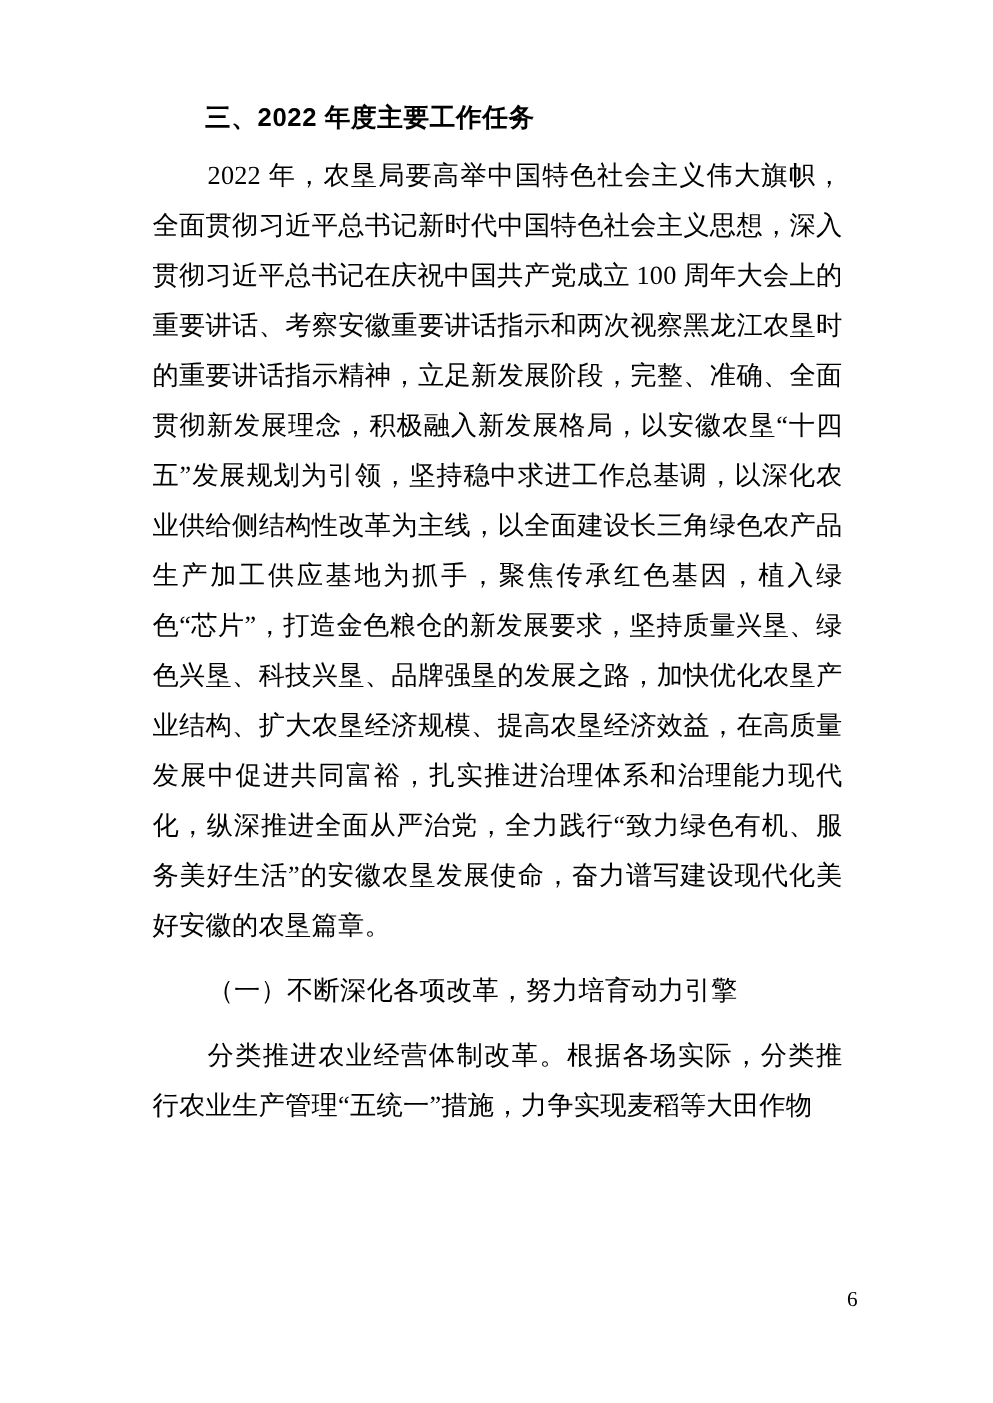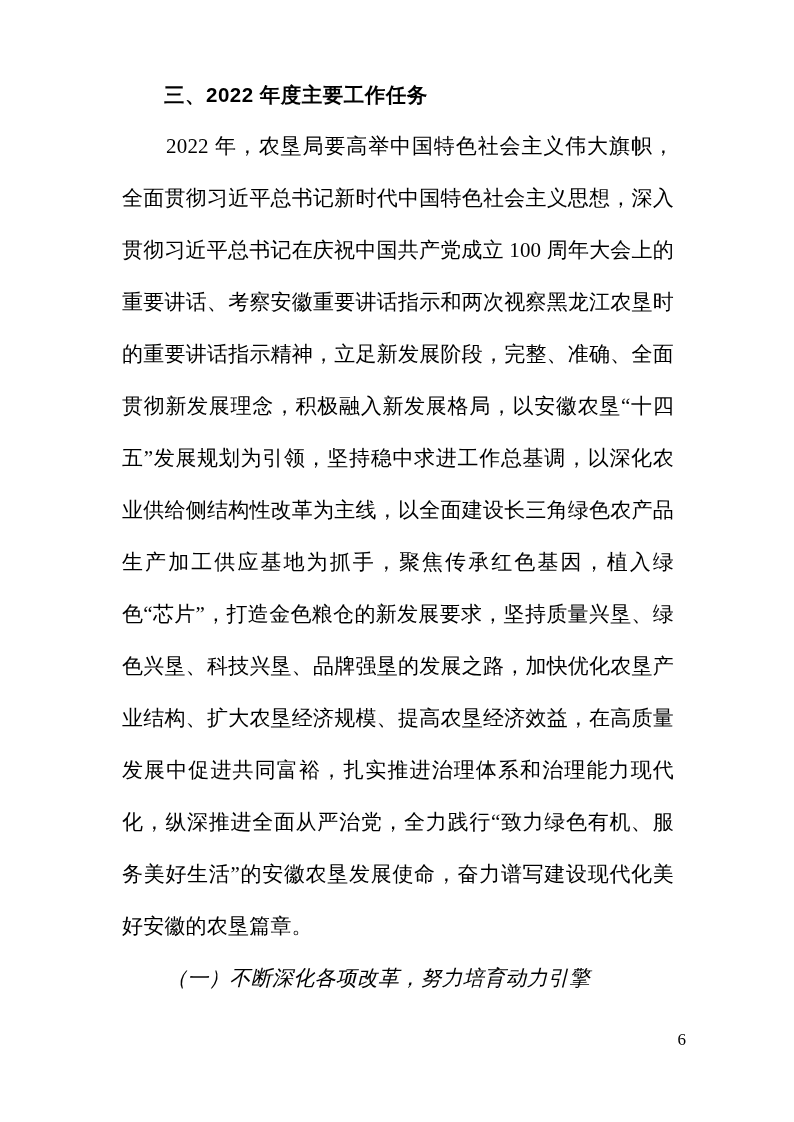--- a/index.html
+++ b/index.html
@@ -31,44 +31,44 @@
     font-weight: bold;
     font-size: 20.5px;
     line-height: 34px;
     letter-spacing: 0.5px;
     margin: 0 0 8px 0;
     text-indent: 42px;
     color: #000000;
   }
   .para {
     font-size: 21px;
-    line-height: 52px;
+    line-height: 40px;
     letter-spacing: 0.2px;
     margin: 0;
     text-indent: 44px;
     text-align: justify;
     text-justify: inter-ideograph;
     color: #000000;
   }
   .para + .para {
-    margin-top: 0px;
-    font-style: italic;
+    margin-top: 12px;
   }
   .page-number {
     position: absolute;
     right: 108px;
     bottom: 72px;
     font-family: "Liberation Serif", "DejaVu Serif", serif;
     font-size: 17px;
     color: #000000;
   }
 </style>
 </head>
 <body>
 
 <div class="page">
   <div class="content">
     <h2 class="heading">三、2022 年度主要工作任务</h2>
     <p class="para">2022 年，农垦局要高举中国特色社会主义伟大旗帜，全面贯彻习近平总书记新时代中国特色社会主义思想，深入贯彻习近平总书记在庆祝中国共产党成立 100 周年大会上的重要讲话、考察安徽重要讲话指示和两次视察黑龙江农垦时的重要讲话指示精神，立足新发展阶段，完整、准确、全面贯彻新发展理念，积极融入新发展格局，以安徽农垦“十四五”发展规划为引领，坚持稳中求进工作总基调，以深化农业供给侧结构性改革为主线，以全面建设长三角绿色农产品生产加工供应基地为抓手，聚焦传承红色基因，植入绿色“芯片”，打造金色粮仓的新发展要求，坚持质量兴垦、绿色兴垦、科技兴垦、品牌强垦的发展之路，加快优化农垦产业结构、扩大农垦经济规模、提高农垦经济效益，在高质量发展中促进共同富裕，扎实推进治理体系和治理能力现代化，纵深推进全面从严治党，全力践行“致力绿色有机、服务美好生活”的安徽农垦发展使命，奋力谱写建设现代化美好安徽的农垦篇章。</p>
     <p class="para">（一）不断深化各项改革，努力培育动力引擎</p>
+    <p class="para">分类推进农业经营体制改革。根据各场实际，分类推行农业生产管理“五统一”措施，力争实现麦稻等大田作物</p>
   </div>
   <div class="page-number">6</div>
 </div>
 
 </body></html>

